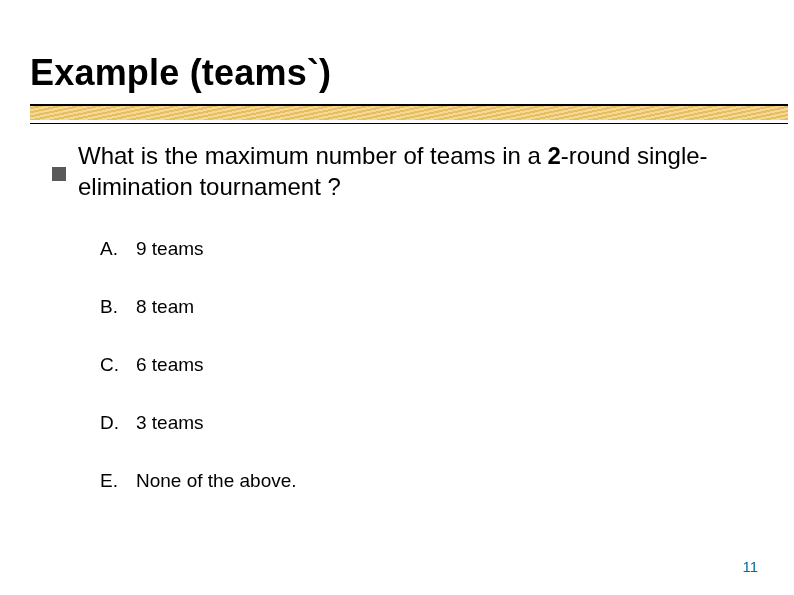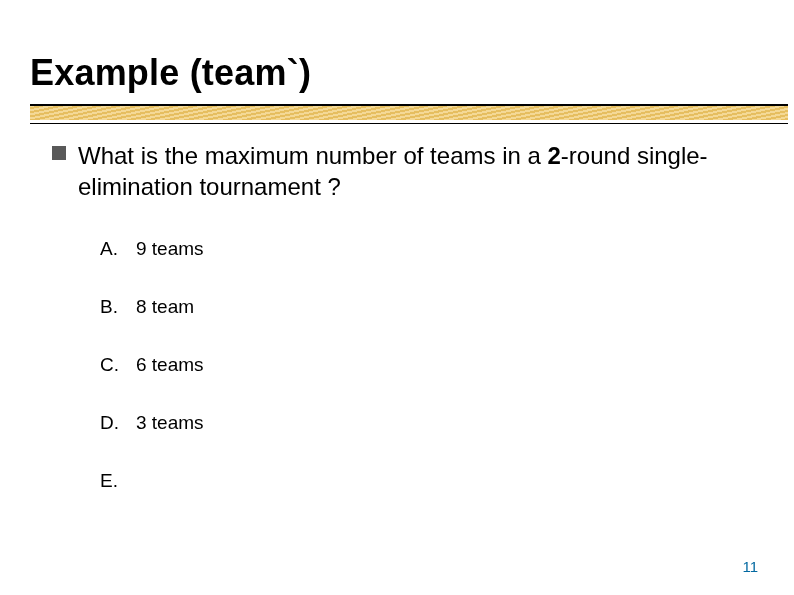--- a/index.html
+++ b/index.html
@@ -62,21 +62,21 @@
 
   .body {
     position: absolute;
     left: 52px;
     right: 60px;
     top: 140px;
   }
 
   .bullet-row {
     display: flex;
-    align-items: flex-start;
+    align-items: center;
     gap: 12px;
   }
   .square-bullet {
     flex: 0 0 auto;
     width: 14px;
     height: 14px;
     background: #595959;
     margin-top: 6px;
   }
   .question {
@@ -107,21 +107,21 @@
     bottom: 20px;
     font-size: 15px;
     color: #0369a1;
   }
 </style>
 </head>
 <body>
 
 <div class="slide">
 
-  <div class="title">Example (team`)</div>
+  <div class="title">Example (teams`)</div>
 
   <div class="title-rule">
     <div class="line-top"></div>
     <div class="gold"></div>
     <div class="line-bottom"></div>
   </div>
 
   <div class="body">
 
     <div class="bullet-row">
@@ -143,20 +143,21 @@
       <div class="option">
         <span class="letter">C.</span>
         <span>6 teams</span>
       </div>
       <div class="option">
         <span class="letter">D.</span>
         <span>3 teams</span>
       </div>
       <div class="option">
         <span class="letter">E.</span>
+        <span>None of the above.</span>
       </div>
     </div>
 
   </div>
 
   <div class="page-number">11</div>
 
 </div>
 
 </body></html>

